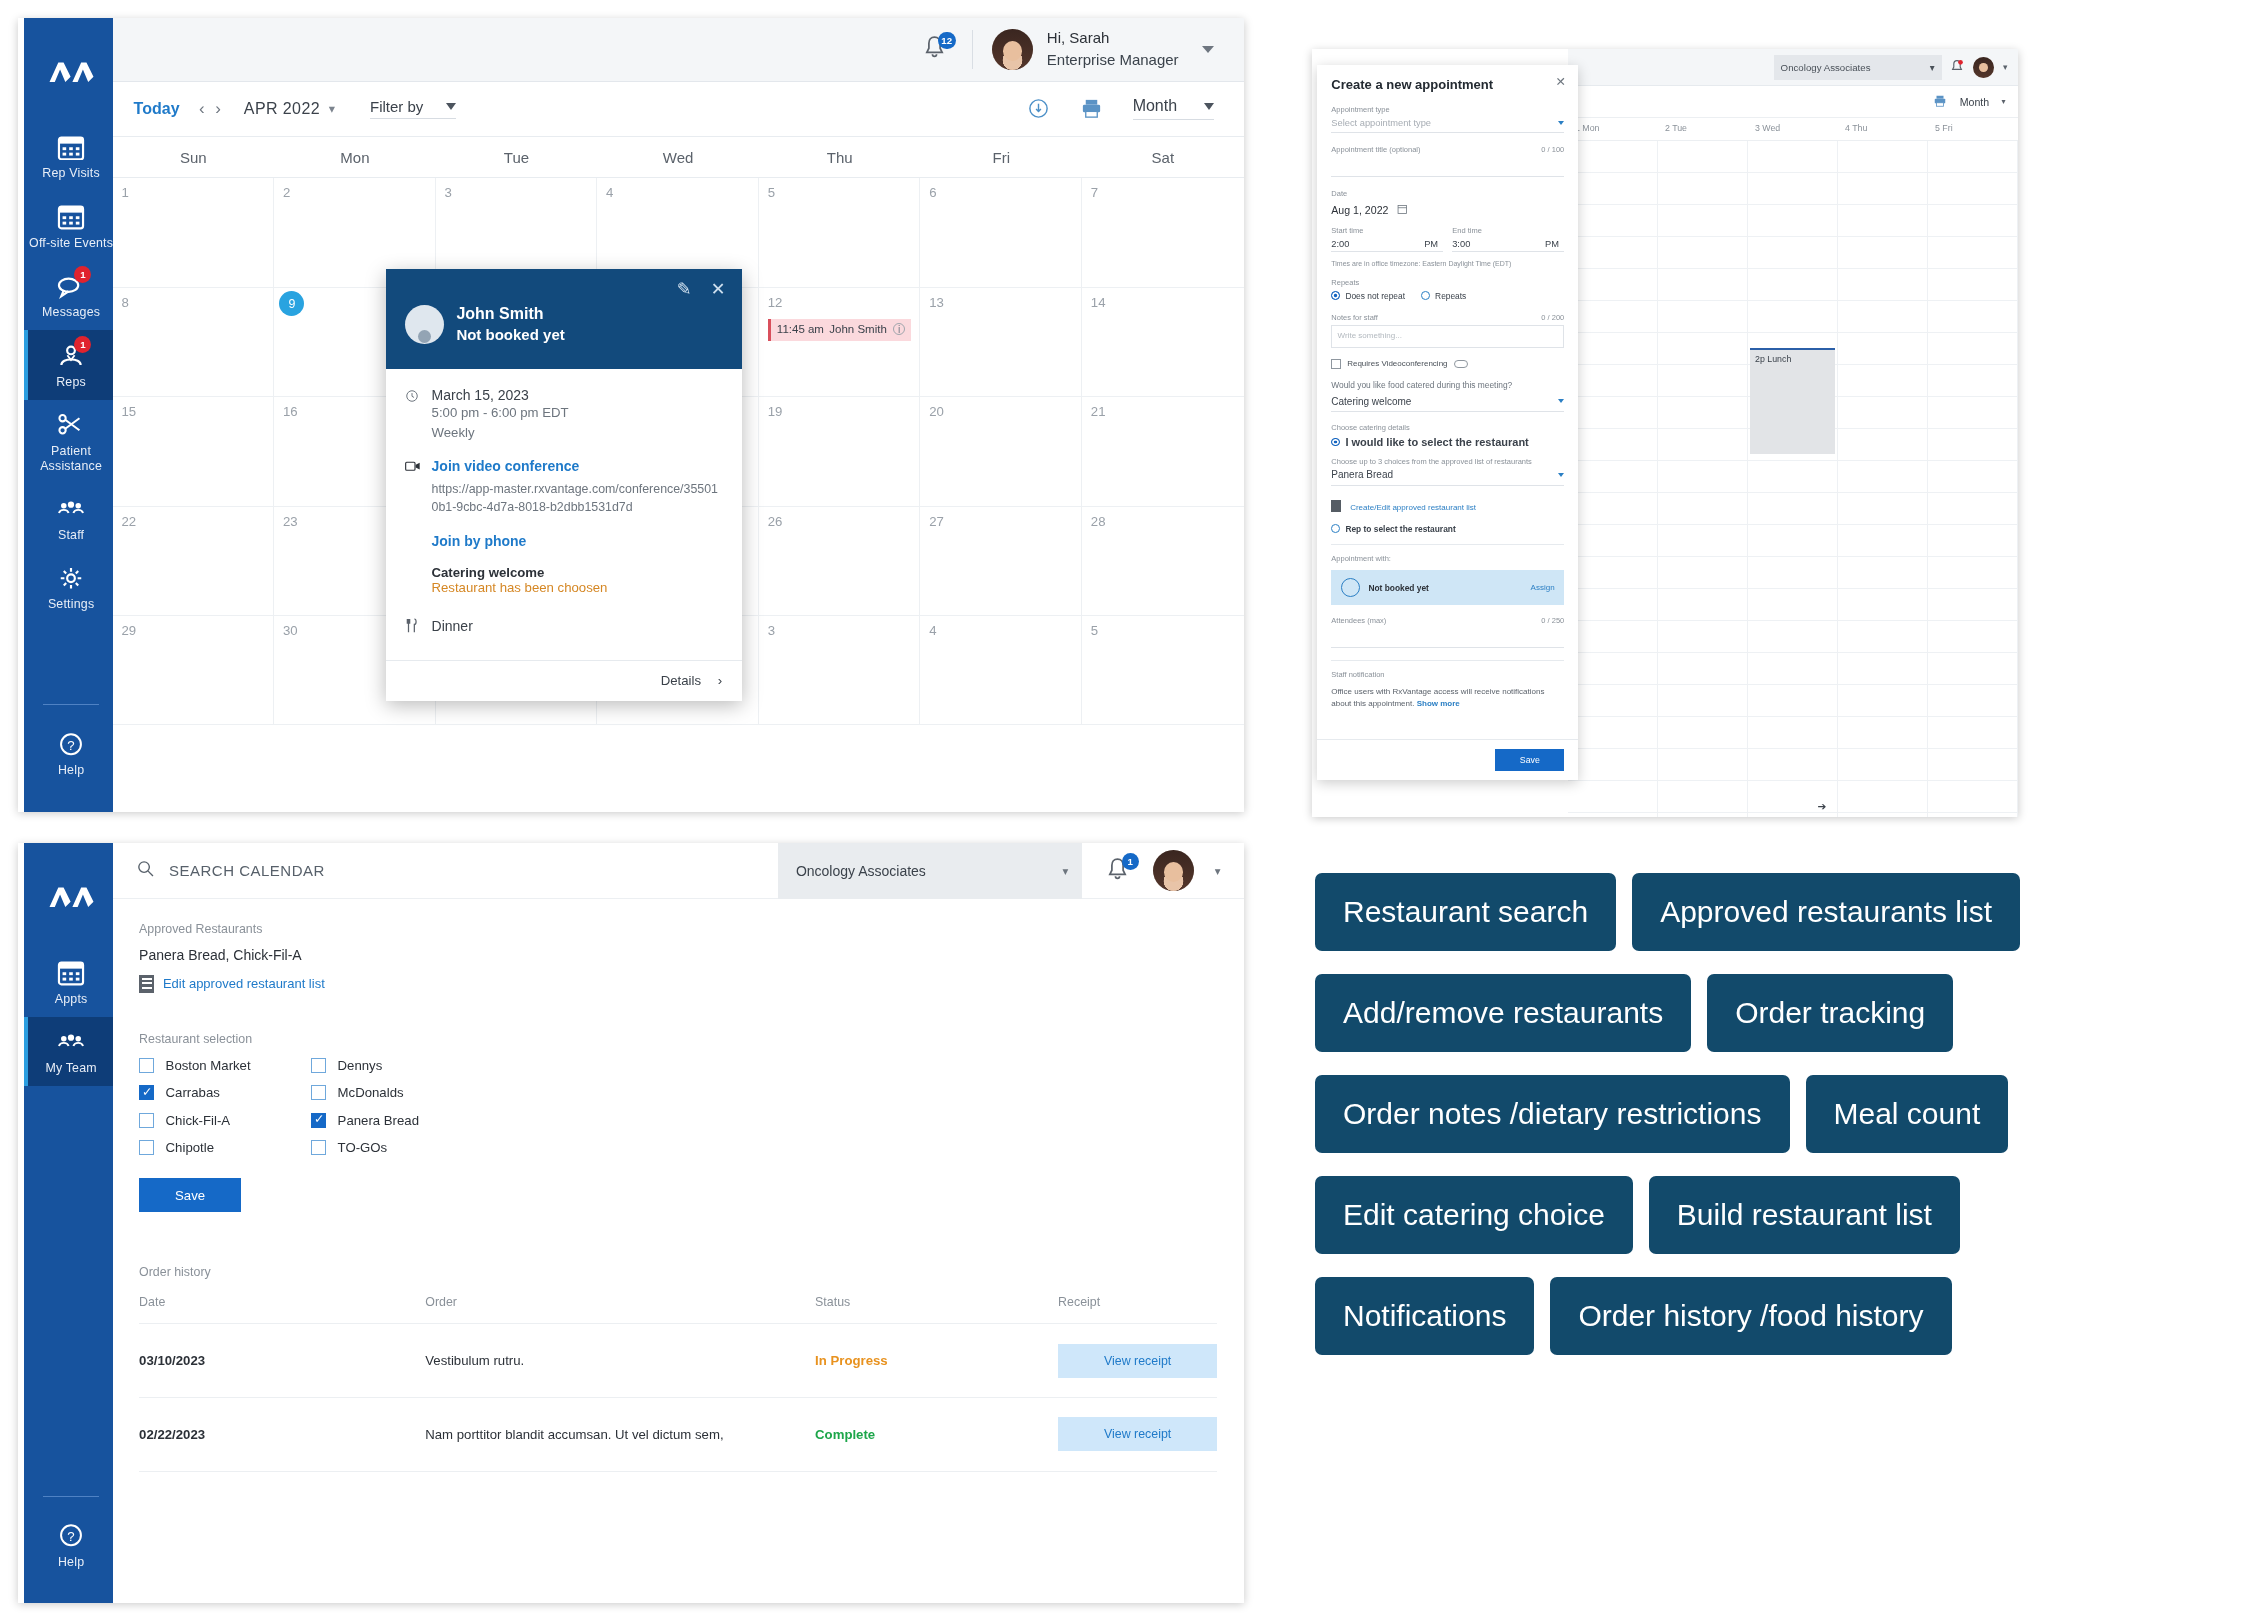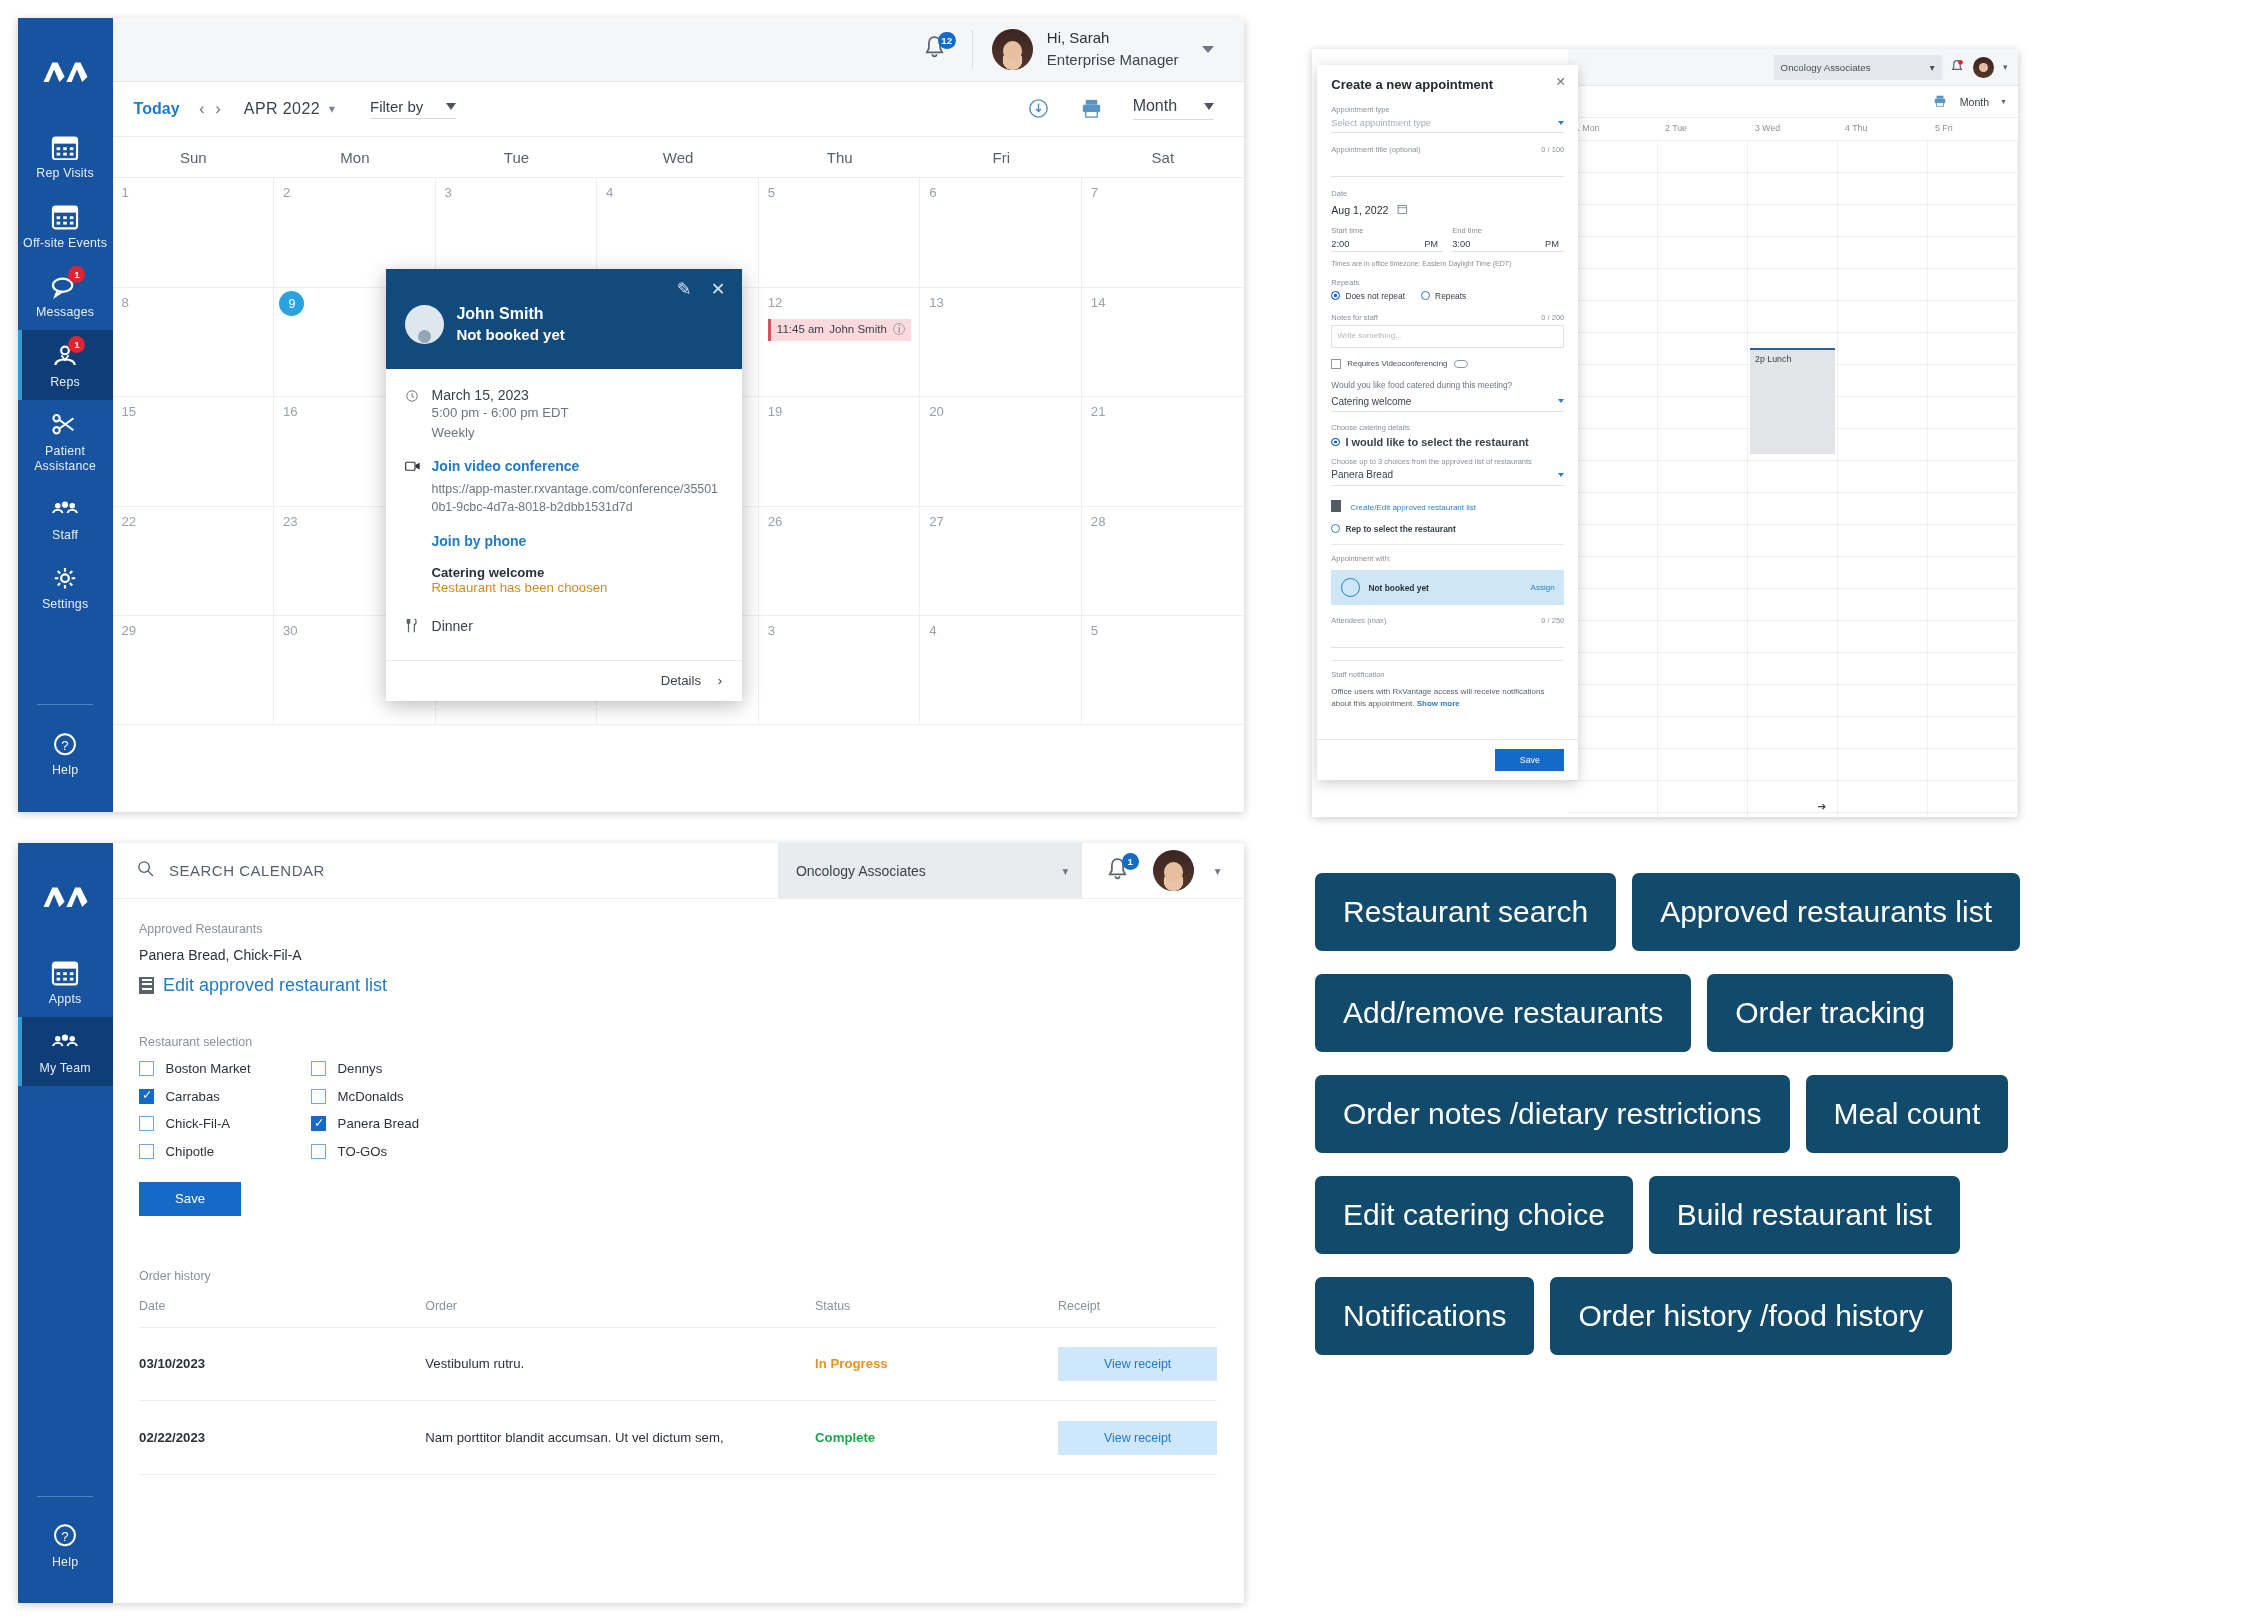--- a/index.html
+++ b/index.html
@@ -15,21 +15,21 @@
   
   .panel {
     position: absolute;
     background: #fff;
     box-shadow: 0 1.8px 8.8px rgba(0,0,0,.22);
     overflow: hidden;
   }
 
   
   .sidebar {
-    position: absolute; left: 0; top: 0; bottom: 0;
+    position: absolute; left: 6px; top: 0; bottom: 0;
     width: 95px;
     background: #17539e;
     color: #fff;
     display: flex; flex-direction: column; align-items: center;
     padding-top: 41px;
   }
   .logo {
     font-family: "Liberation Serif", serif;
     font-weight: bold; font-style: italic;
     font-size: 26.5px; letter-spacing: -1.8px;
@@ -240,21 +240,21 @@
     width: 304px; height: 56px; background: #e9ecef; display: flex; align-items: center;
     justify-content: space-between; padding: 0 14px 0 17.6px; font-size: 14px; color: #3b424b; cursor: pointer;
   }
   .sb-right { display:flex; align-items:center; gap: 21px; padding: 0 23px; }
   .tabs { display: flex; gap: 28px; padding: 0 23px; border-bottom: 0.9px solid #eceff2; background:#fff; }
   .tab { font-size: 14px; color: #3b424b; padding: 14px 1.8px 12.4px; cursor: pointer; white-space: nowrap; }
   .tab.active { color: #1f7ac9; border-bottom: 2.6px solid #1f7ac9; }
   .settings-body { padding: 23px 26.5px 0; }
   .s-lbl { font-size: 12.4px; color: #8a9199; margin-bottom: 10.6px; }
   .s-val { font-size: 14px; color: #2c3138; margin-bottom: 12.4px; }
-  .s-link { font-size: 18px; color: #1f7ac9; cursor: pointer; display:flex; align-items:center; gap: 8.8px; }
+  .s-link { font-size: 13px; color: #1f7ac9; cursor: pointer; display:flex; align-items:center; gap: 8.8px; }
   .bld-icon { width: 15px; height: 17.6px; background: #5b626b; position: relative; }
   .bld-icon::after { content:""; position:absolute; inset: 2.6px 2.6px; background:
      repeating-linear-gradient(#fff 0 1.8px, transparent 1.8px 4.4px); }
   .checks { display: grid; grid-template-columns: 172px 172px; row-gap: 12.4px; margin-top: 12.4px; }
   .chk2 { display: flex; align-items: center; gap: 11.5px; cursor: pointer; }
   .cbox { width: 15px; height: 15px; border: 1.3px solid #6fa8dc; background:#fff; position: relative; flex:none;}
   .cbox.on { background: #1569c7; border-color: #1569c7; }
   .cbox.on::after { content: "✓"; position:absolute; left: 1.8px; top: -2.6px; color: #fff; font-size: 12.4px; }
   .chk2 span { font-size: 13.2px; color: #2c3138; }
   .save-blue {

